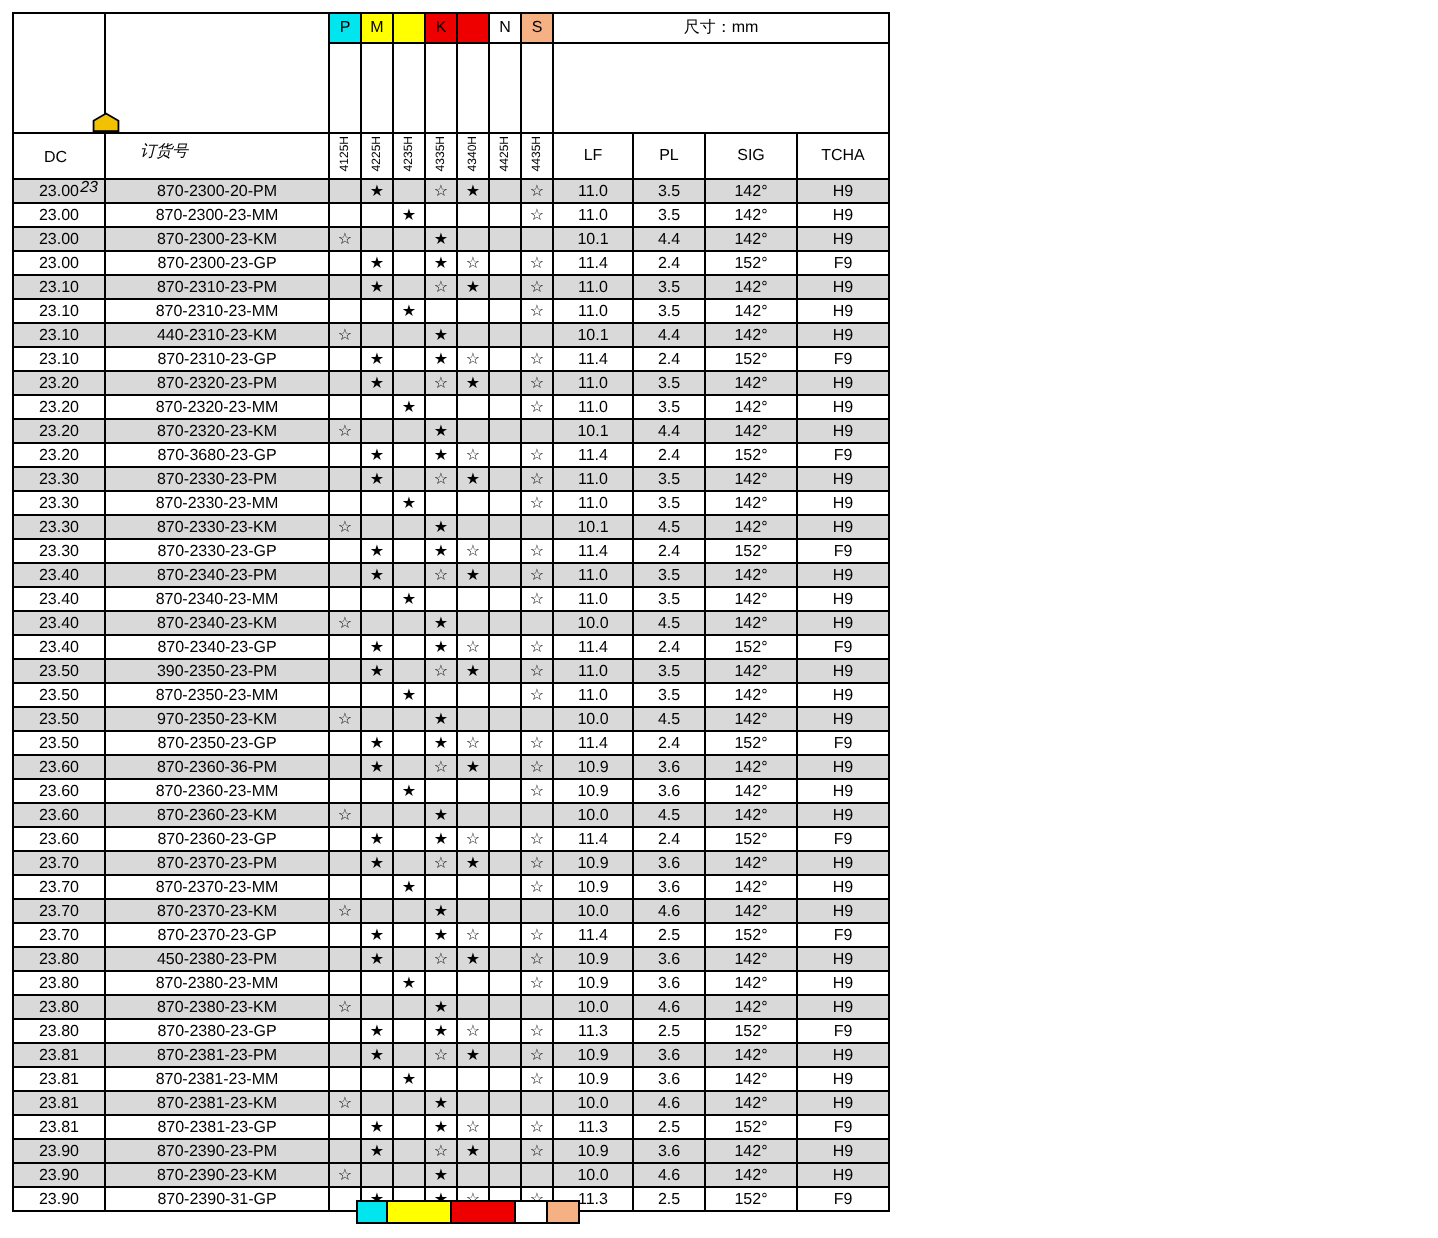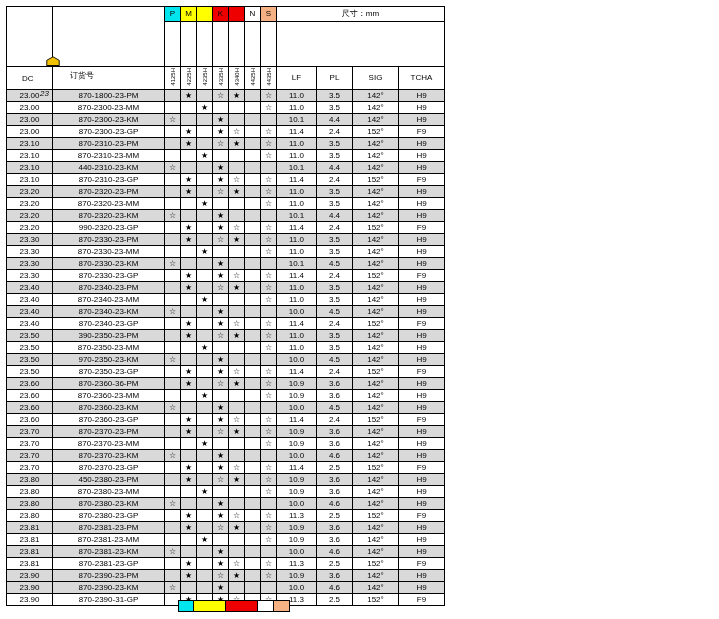--- a/index.html
+++ b/index.html
@@ -30,21 +30,21 @@
   td.mark{font-size:8px;}
 
   
   #footstrip{position:absolute;left:178px;top:600px;height:12px;}
   .fs{display:inline-block;height:12px;border:1px solid #000;border-left:none;box-sizing:border-box;}
 
   #wm{position:absolute;left:275px;top:292px;font-size:17px;font-weight:bold;color:#0f172a;opacity:.75;letter-spacing:1px;}
 
   #logo{position:absolute;left:44px;top:55px;width:18px;height:16px;}
   #dclab{position:absolute;left:22px;top:74px;font-size:8px;}
-  #reflab{position:absolute;left:70px;top:70px;font-size:8px;}
+  #reflab{position:absolute;left:70px;top:70px;font-size:8px;font-style:italic;}
 </style>
 </head>
 <body>
 
 <div id="page">
 
   <div id="wm">www.ozone.NET</div>
 
   <table class="grid" id="hdr">
     <colgroup>
@@ -101,21 +101,21 @@
       <td>LF</td>
       <td>PL</td>
       <td>SIG</td>
       <td>TCHA</td>
     </tr>
 
     </tbody>
       <tbody id="rows">
         <tr class="rowB">
           <td class="dc" style="height: 11px; position: relative;">23.00<span style="position: absolute; right: 3px; top: 0px; font-size: 8px; font-style: italic;">23</span></td>
-          <td class="ref">870-1800-23-PM</td>
+          <td class="ref">870-2300-20-PM</td>
           <td class="mark"></td>
           <td class="mark">★</td>
           <td class="mark"></td>
           <td class="mark">☆</td>
           <td class="mark">★</td>
           <td class="mark"></td>
           <td class="mark">☆</td>
           <td class="num">11.0</td>
           <td class="num">3.5</td>
           <td class="num">142°</td>
@@ -266,21 +266,21 @@
           <td class="mark"></td>
           <td class="mark"></td>
           <td class="mark"></td>
           <td class="num">10.1</td>
           <td class="num">4.4</td>
           <td class="num">142°</td>
           <td class="num">H9</td>
         </tr>
         <tr class="rowA">
           <td class="dc" style="height: 11px;">23.20</td>
-          <td class="ref">990-2320-23-GP</td>
+          <td class="ref">870-3680-23-GP</td>
           <td class="mark"></td>
           <td class="mark">★</td>
           <td class="mark"></td>
           <td class="mark">★</td>
           <td class="mark">☆</td>
           <td class="mark"></td>
           <td class="mark">☆</td>
           <td class="num">11.4</td>
           <td class="num">2.4</td>
           <td class="num">152°</td>

